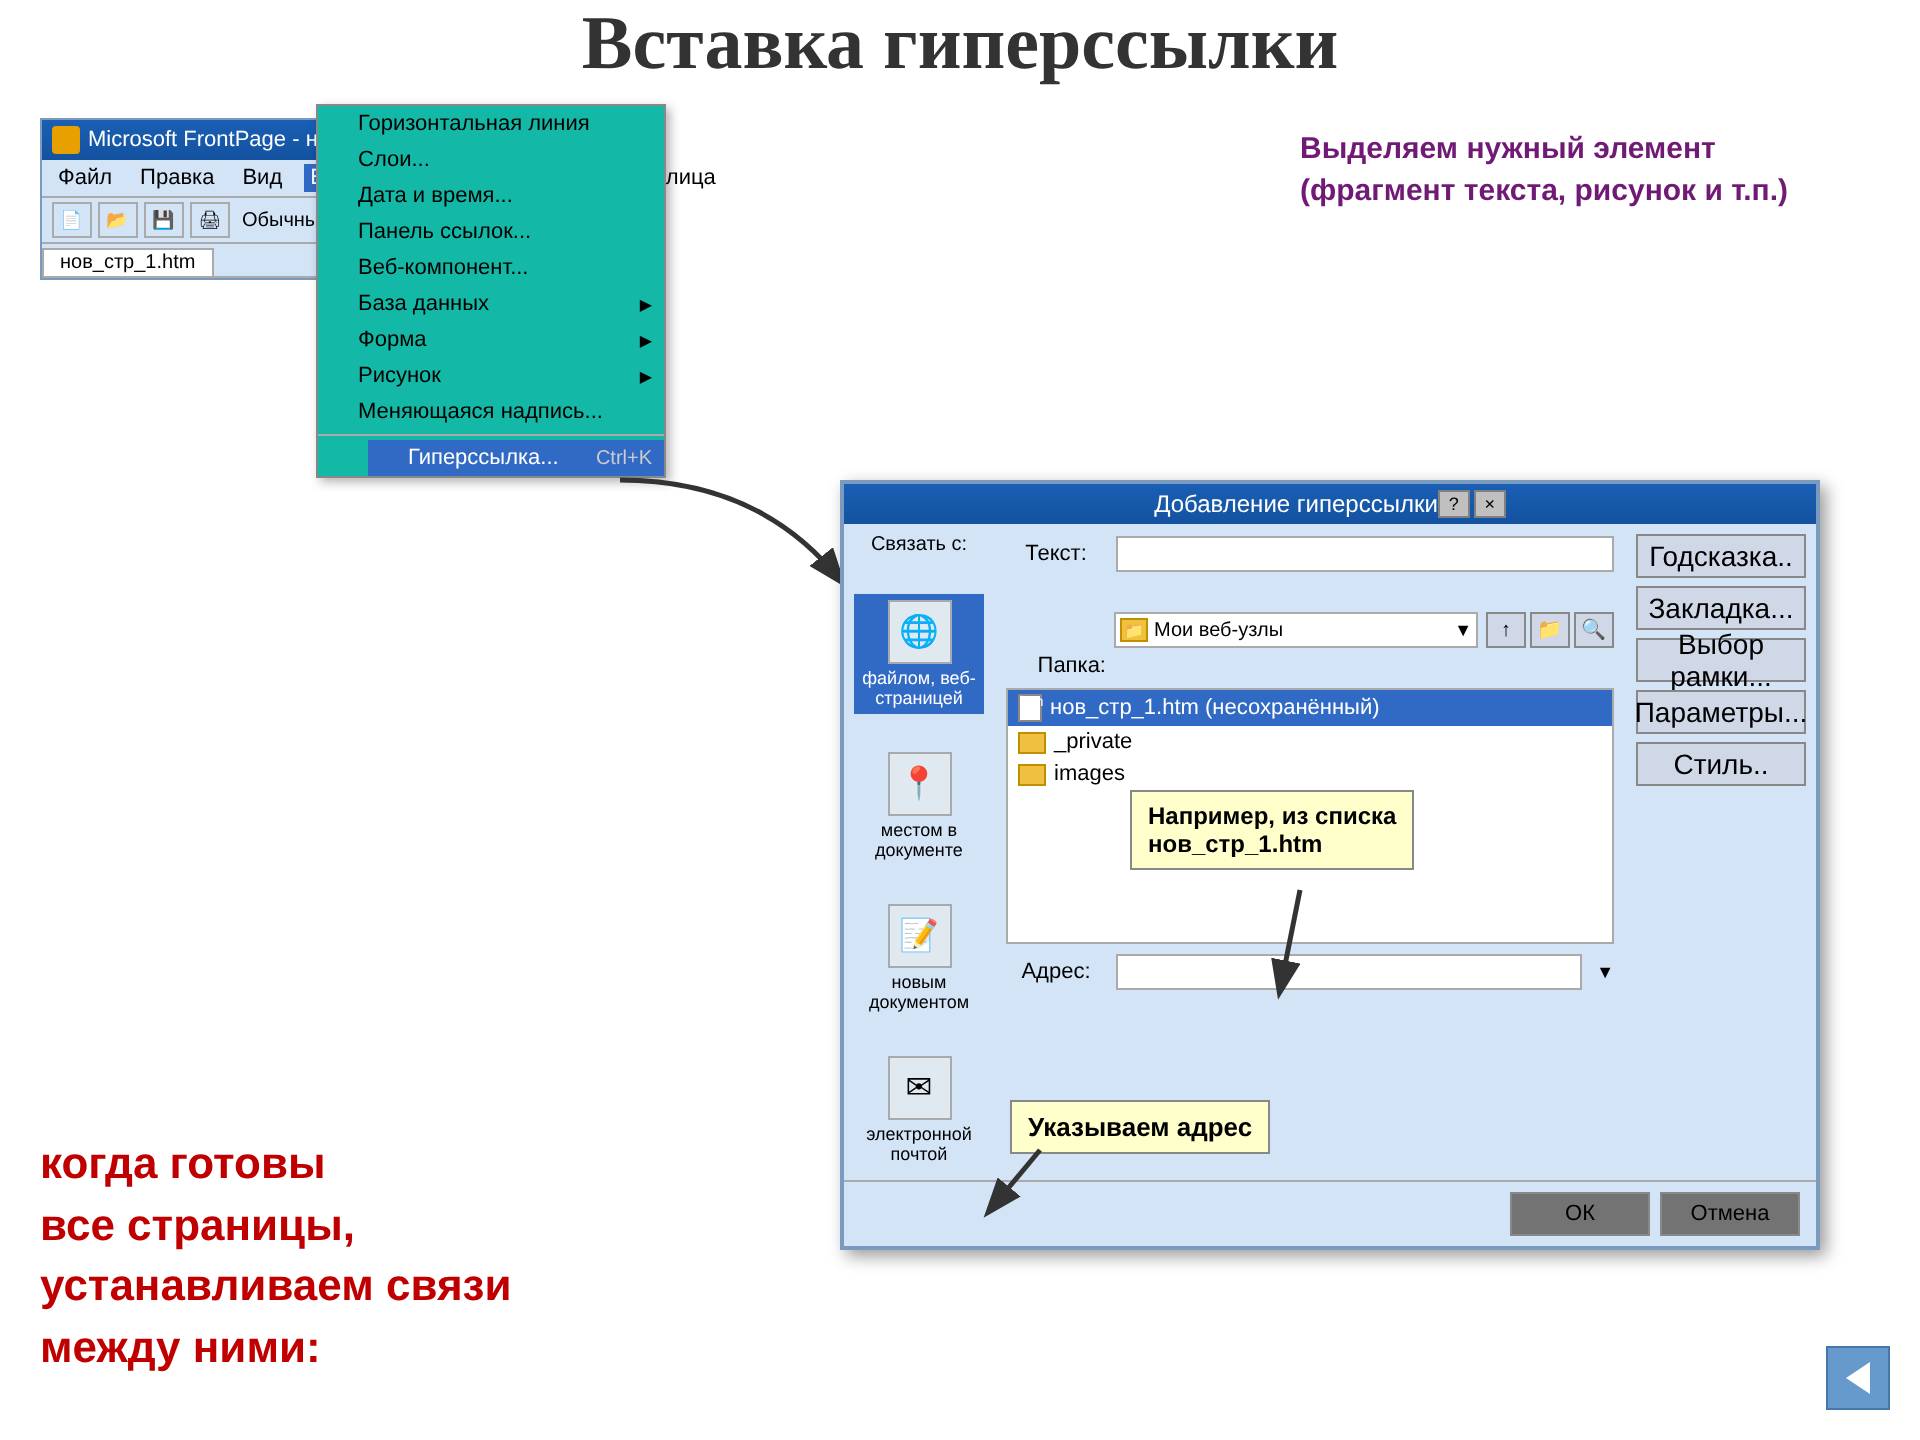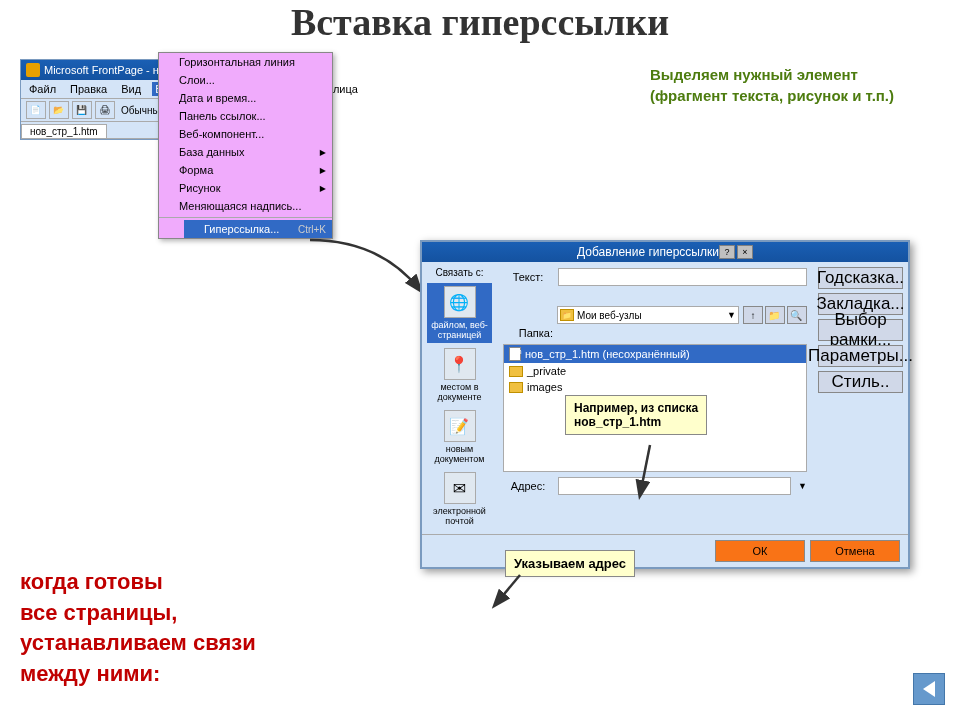--- a/index.html
+++ b/index.html
@@ -145,21 +145,21 @@
       font-size: 10px;
       margin-top: 2px;
     }
 
     
     .insert-menu {
       position: absolute;
       left: 158px;
       top: 52px;
       width: 175px;
-      background: #f0abfc;
+      background: #14b8a6;
       border: 1px solid #888;
       box-shadow: 2px 2px 5px rgba(0,0,0,0.3);
       z-index: 10;
       font-size: 11px;
     }
 
     .menu-item {
       padding: 3px 6px 3px 20px;
       color: #000;
       display: flex;
@@ -204,21 +204,21 @@
     }
 
     
     .description-box {
       position: absolute;
       right: 30px;
       top: 10px;
       width: 280px;
       font-size: 15px;
       font-weight: bold;
-      color: #4d7c0f;
+      color: #701a75;
       line-height: 1.4;
     }
 
     
     .bottom-text {
       position: absolute;
       bottom: 30px;
       left: 20px;
       font-size: 22px;
       font-weight: bold;
@@ -419,40 +419,40 @@
       flex-direction: column;
       gap: 4px;
       margin-left: 5px;
     }
 
     .dlg-action-btn {
       width: 85px;
       height: 22px;
       background: #d0d8e8;
       border: 1px solid #888;
-      font-size: 17px;
+      font-size: 14px;
       text-align: center;
       cursor: pointer;
       display: flex;
       align-items: center;
       justify-content: center;
     }
 
     .dlg-bottom-row {
       display: flex;
       justify-content: flex-end;
       padding: 5px 8px;
       gap: 5px;
       border-top: 1px solid #aaa;
     }
 
     .dlg-ok-btn {
-      width: 90px;
+      width: 70px;
       height: 22px;
-      background: #f97316;
+      background: #737373;
       border: 1px solid #888;
       font-size: 11px;
       cursor: pointer;
       display: flex;
       align-items: center;
       justify-content: center;
     }
 
     
     .callout-arrow-1 {
@@ -596,21 +596,21 @@
   <div class="dlg-titlebar">
     <span>Добавление гиперссылки</span>
     <div class="dlg-titlebar-btns">
       <div class="dlg-btn">?</div>
       <div class="dlg-btn">×</div>
     </div>
   </div>
 
   <div style="display:flex;">
 
-    <div style="width:75px; padding:5px; display:flex; flex-direction:column; gap:2px; background:#d4e4f7;">
+    <div style="width:75px; padding:5px; display:flex; flex-direction:column; gap:16px; background:#d4e4f7;">
 
       <div style="font-size:10px; text-align:center; margin-bottom:3px;">Связать с:</div>
       <div class="dlg-icon-item active">
         <div class="dlg-icon">🌐</div>
         <span>файлом, веб-страницей</span>
       </div>
       <div class="dlg-icon-item">
         <div class="dlg-icon">📍</div>
         <span>местом в документе</span>
       </div>

